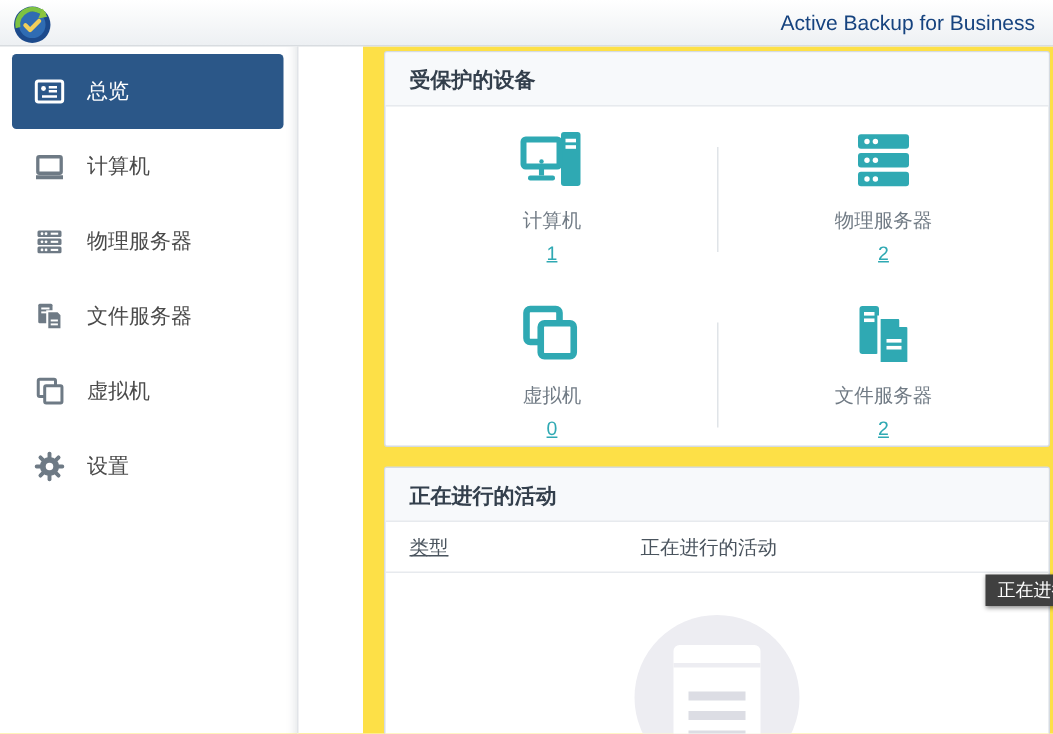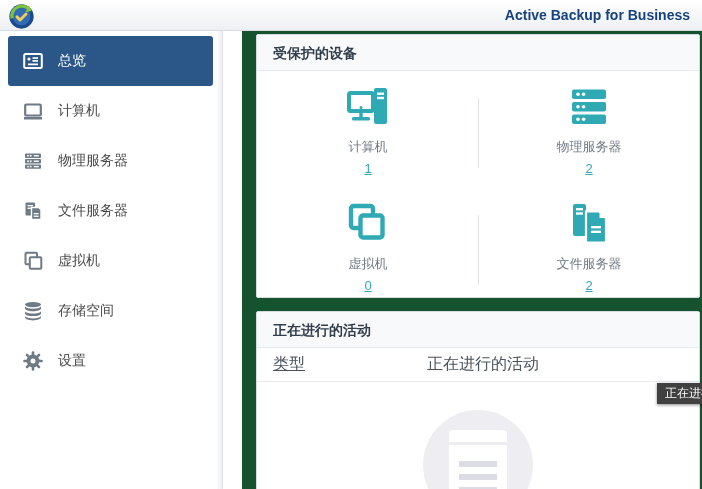--- a/index.html
+++ b/index.html
@@ -13,42 +13,42 @@
   
   .app-header {
     position:absolute; top:0; left:0; width:702px; height:31px;
     background:linear-gradient(#ffffff, #edf0f3);
     border-bottom:1px solid #d8dce0;
     z-index:5;
   }
   .logo { position:absolute; left:8px; top:3px; width:27px; height:27px; }
   .app-title {
     position:absolute; right:12px; top:7px;
-    font-size:14px; font-weight:bold; color:#16437f; white-space:nowrap;
+    font-size:14px; font-weight:normal; color:#16437f; white-space:nowrap;
   }
   
   .sidebar {
-    position:absolute; top:31px; left:0; width:223px; bottom:0;
+    position:absolute; top:31px; left:0; width:199px; bottom:0;
     background:#ffffff;
     border-right:1px solid #e1e4e8;
     box-shadow:inset -7px 0 7px -7px rgba(40,60,80,.18);
     z-index:4;
   }
   .nav { position:absolute; top:5px; left:8px; right:9px; }
   .nav-item {
     height:50px; display:flex; align-items:center;
     padding-left:13px; border-radius:3px;
     font-size:14px; color:#4a4a4a; cursor:pointer;
   }
   .nav-item .ico { width:24px; height:24px; margin-right:13px; color:#6e7a85; flex:none; }
   .nav-item.selected { background:#2b5788; color:#ffffff; }
   .nav-item.selected .ico { color:#ffffff; }
   .ico svg { width:100%; height:100%; display:block; }
   
-  .main { position:absolute; left:242px; top:31px; right:0; bottom:0; background:#14532d; }
+  .main { position:absolute; left:242px; top:31px; right:0; bottom:0; background:#fde047; }
   .card {
     position:absolute; left:14px; width:444px;
     background:#fff; border:1px solid #d5dbe2; border-radius:2px;
   }
   .card-header {
     height:36px; line-height:36px; padding:0 16px;
     background:#f7f9fb; border-bottom:1px solid #e7eaee;
     font-size:14px; font-weight:bold; color:#333f4c;
   }
   .card-devices { top:3px; height:264px; }
@@ -66,21 +66,21 @@
   .tile-count {
     display:inline-block; margin-top:5px; font-size:13px;
     color:#2fa9b3; text-decoration:underline; cursor:pointer;
   }
   .v-divider { position:absolute; left:221px; width:1px; background:#e0e4e8; }
   .v-divider.row0 { top:27px;  height:70px; }
   .v-divider.row1 { top:144px; height:70px; }
   
   .table-head {
     display:flex; height:34px; align-items:center;
-    border-bottom:1px solid #e7eaee; font-size:16px; color:#4a545e;
+    border-bottom:1px solid #e7eaee; font-size:13px; color:#4a545e;
   }
   .col-type { width:170px; padding-left:16px; cursor:pointer; text-decoration:underline; }
   .col-activity { flex:1; cursor:pointer; }
   
   .empty-area { position:relative; height:148px; overflow:hidden; }
   .empty-circle {
     position:absolute; top:28px; left:calc(50% - 55px);
     width:110px; height:110px; border-radius:50%; background:#ededf2;
   }
   .empty-doc {
@@ -182,31 +182,20 @@
     <div class="nav-item">
       <span class="ico">
         <svg viewBox="0 0 24 24">
             <rect x="4.5" y="3.8" width="11.5" height="11.5" rx="1" fill="none" stroke="currentColor" stroke-width="2"></rect>
             <rect x="8.8" y="8.2" width="11.5" height="11.5" rx="1" fill="#fff" stroke="currentColor" stroke-width="2"></rect>
           </svg>
       </span>
       <span>虚拟机</span>
     </div>
 
-    <div class="nav-item">
-      <span class="ico">
-        <svg viewBox="0 0 24 24" fill="currentColor">
-            <ellipse cx="12" cy="5.6" rx="8" ry="2.7"></ellipse>
-            <path d="M4 7.6c1.3 1.4 4.3 2.2 8 2.2s6.7-.8 8-2.2v2c0 1.5-3.6 2.7-8 2.7S4 11.1 4 9.6z"></path>
-            <path d="M4 12.4c1.3 1.4 4.3 2.2 8 2.2s6.7-.8 8-2.2v2c0 1.5-3.6 2.7-8 2.7S4 15.9 4 14.4z"></path>
-            <path d="M4 17.2c1.3 1.4 4.3 2.2 8 2.2s6.7-.8 8-2.2v1.4c0 1.5-3.6 2.8-8 2.8S4 20.1 4 18.6z"></path>
-          </svg>
-      </span>
-      <span>存储空间</span>
-    </div>
 
 
 
     <div class="nav-item">
       <span class="ico">
         <svg viewBox="0 0 24 24">
             <g fill="currentColor">
               <rect x="10.7" y="2.2" width="2.6" height="19.6" rx="1.2"></rect>
               <rect x="10.7" y="2.2" width="2.6" height="19.6" rx="1.2" transform="rotate(45 12 12)"></rect>
               <rect x="10.7" y="2.2" width="2.6" height="19.6" rx="1.2" transform="rotate(90 12 12)"></rect>

